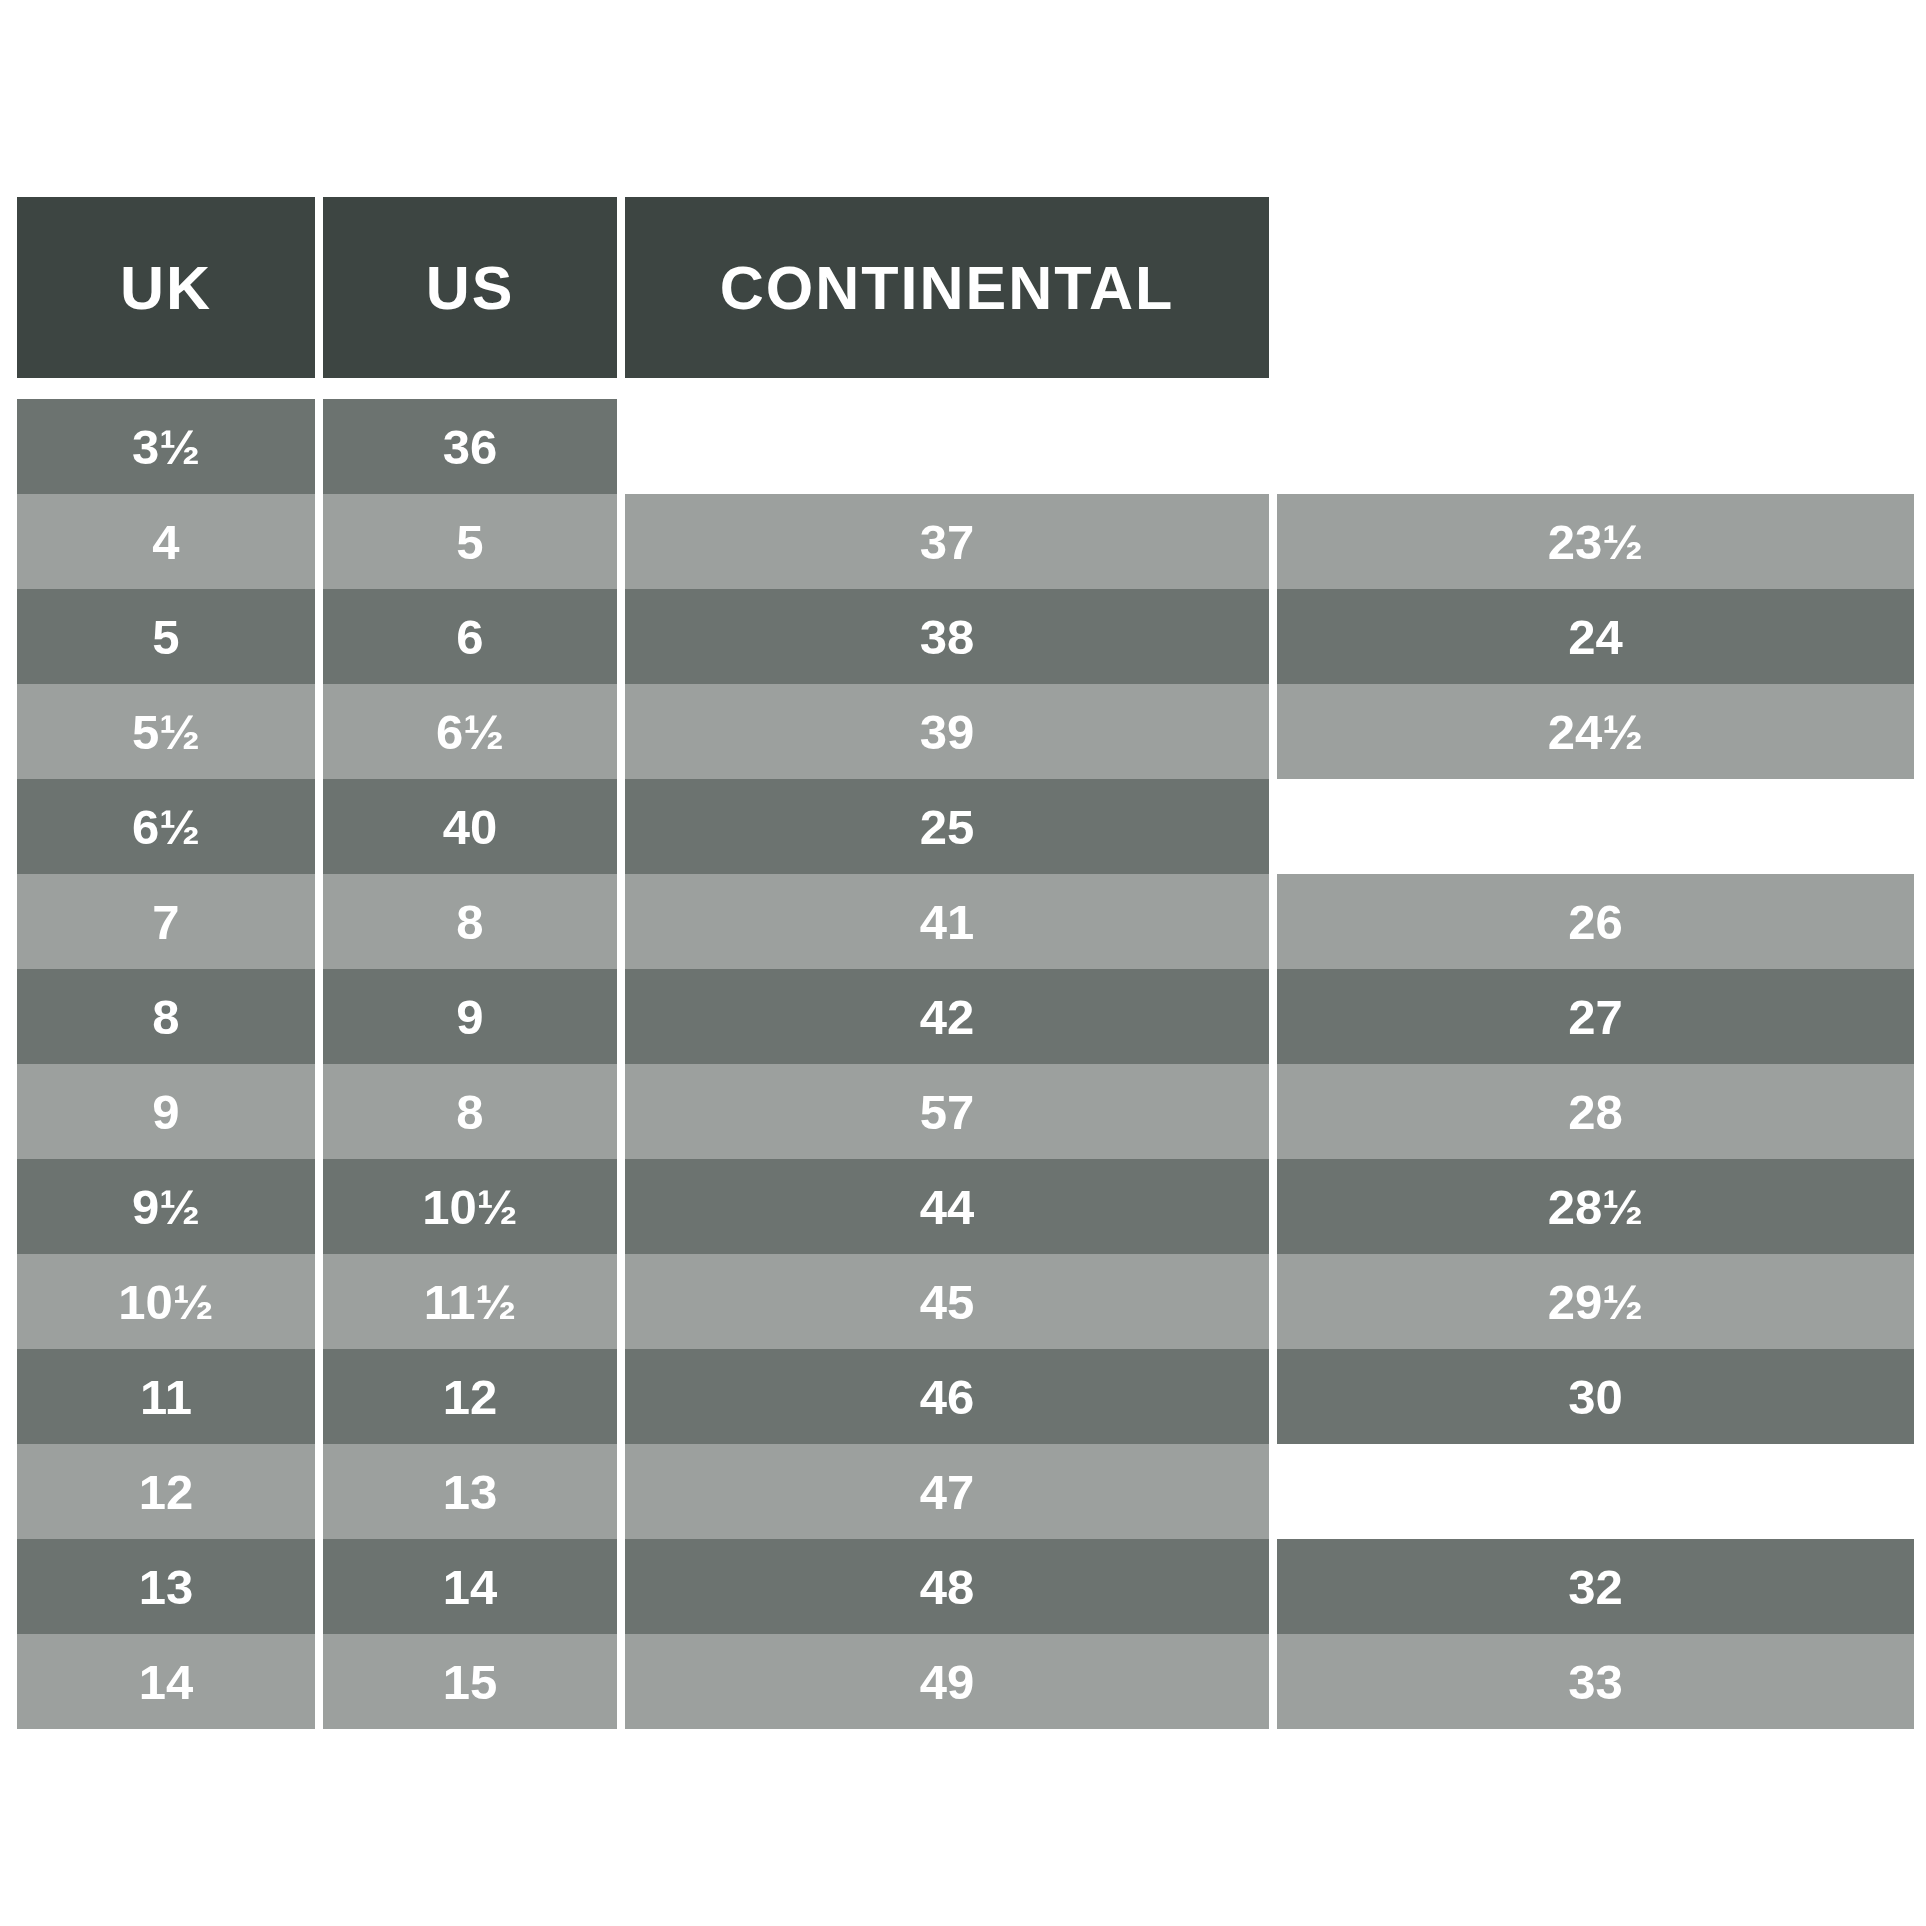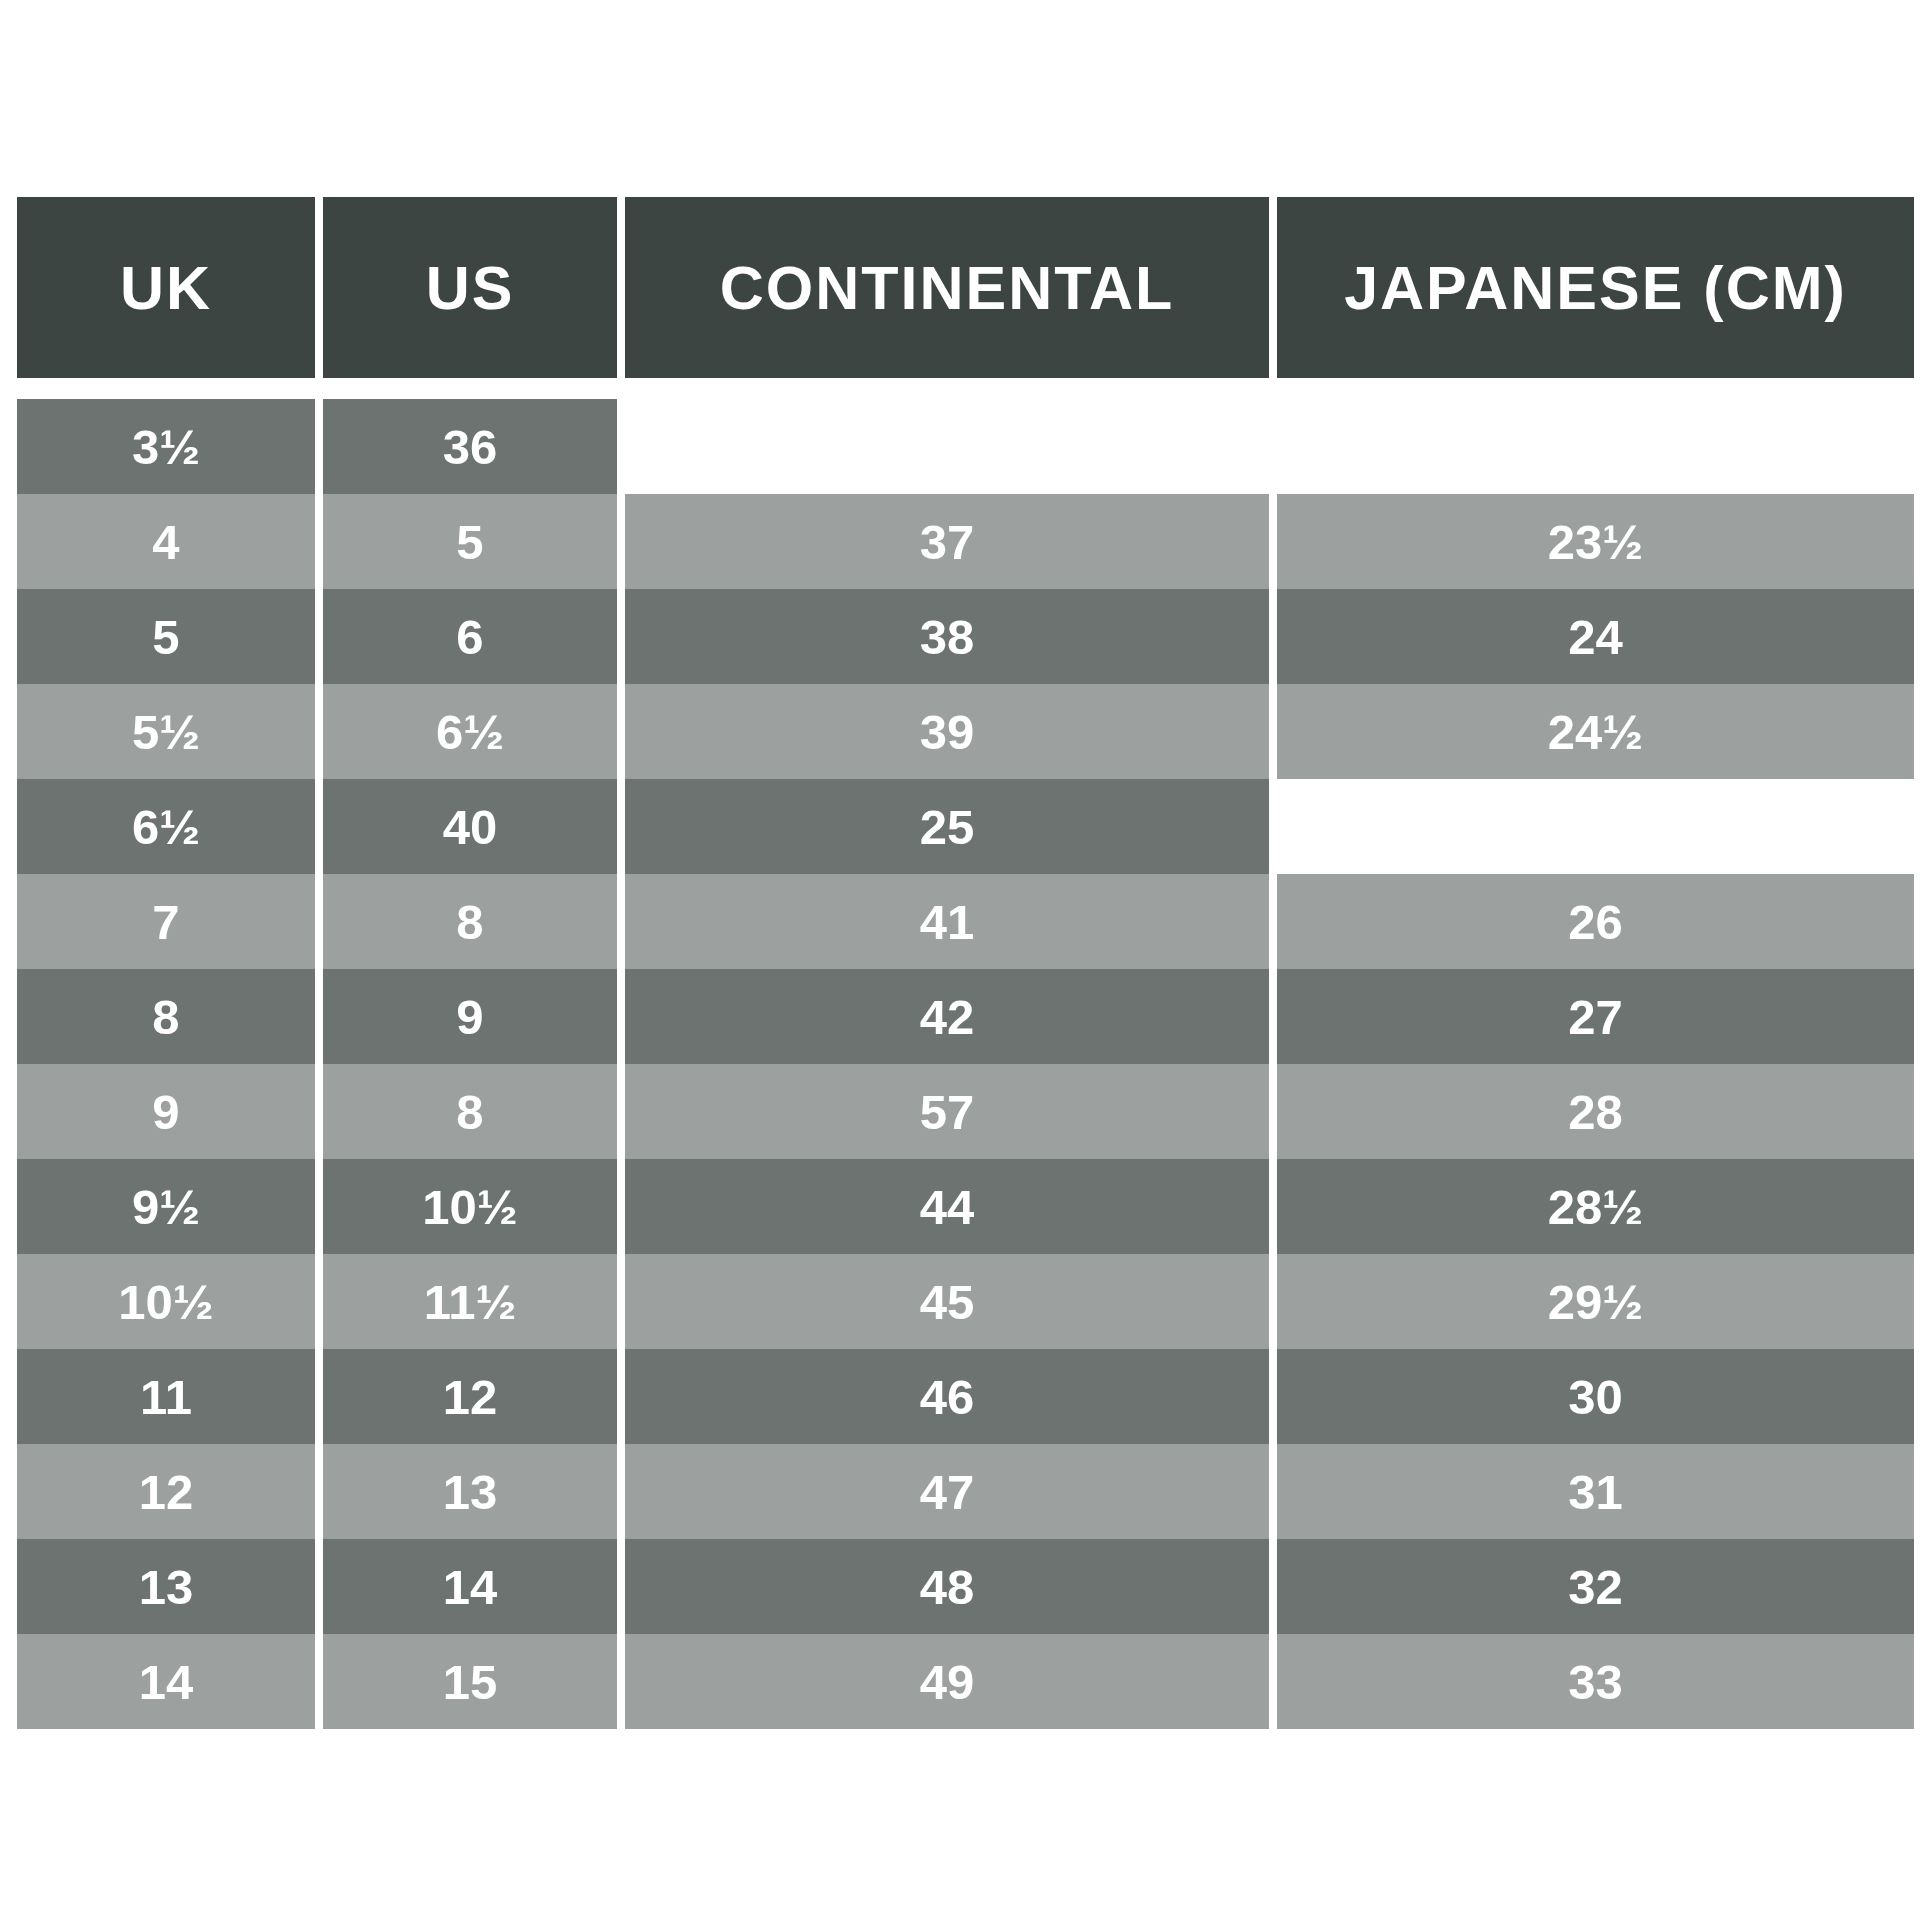--- a/index.html
+++ b/index.html
@@ -65,21 +65,20 @@
 </style>
 </head>
 <body>
 
 <div class="canvas">
   <div class="size-table">
     <div class="grid-row header-row">
       <div class="header-cell">UK</div>
       <div class="header-cell">US</div>
       <div class="header-cell">CONTINENTAL</div>
-      <div class="header-cell">JAPANESE (CM)</div>
     </div>
     <div id="rows-container">
   <div class="grid-row row dark">
     <div class="cell">3½</div>
     <div class="cell">36</div>
   </div>
 
   <div class="grid-row row light">
     <div class="cell">4</div>
     <div class="cell">5</div>
@@ -146,21 +145,20 @@
     <div class="cell">11</div>
     <div class="cell">12</div>
     <div class="cell">46</div>
     <div class="cell">30</div>
   </div>
 
   <div class="grid-row row light">
     <div class="cell">12</div>
     <div class="cell">13</div>
     <div class="cell">47</div>
-    <div class="cell">31</div>
   </div>
 
   <div class="grid-row row dark">
     <div class="cell">13</div>
     <div class="cell">14</div>
     <div class="cell">48</div>
     <div class="cell">32</div>
   </div>
 
   <div class="grid-row row light">

